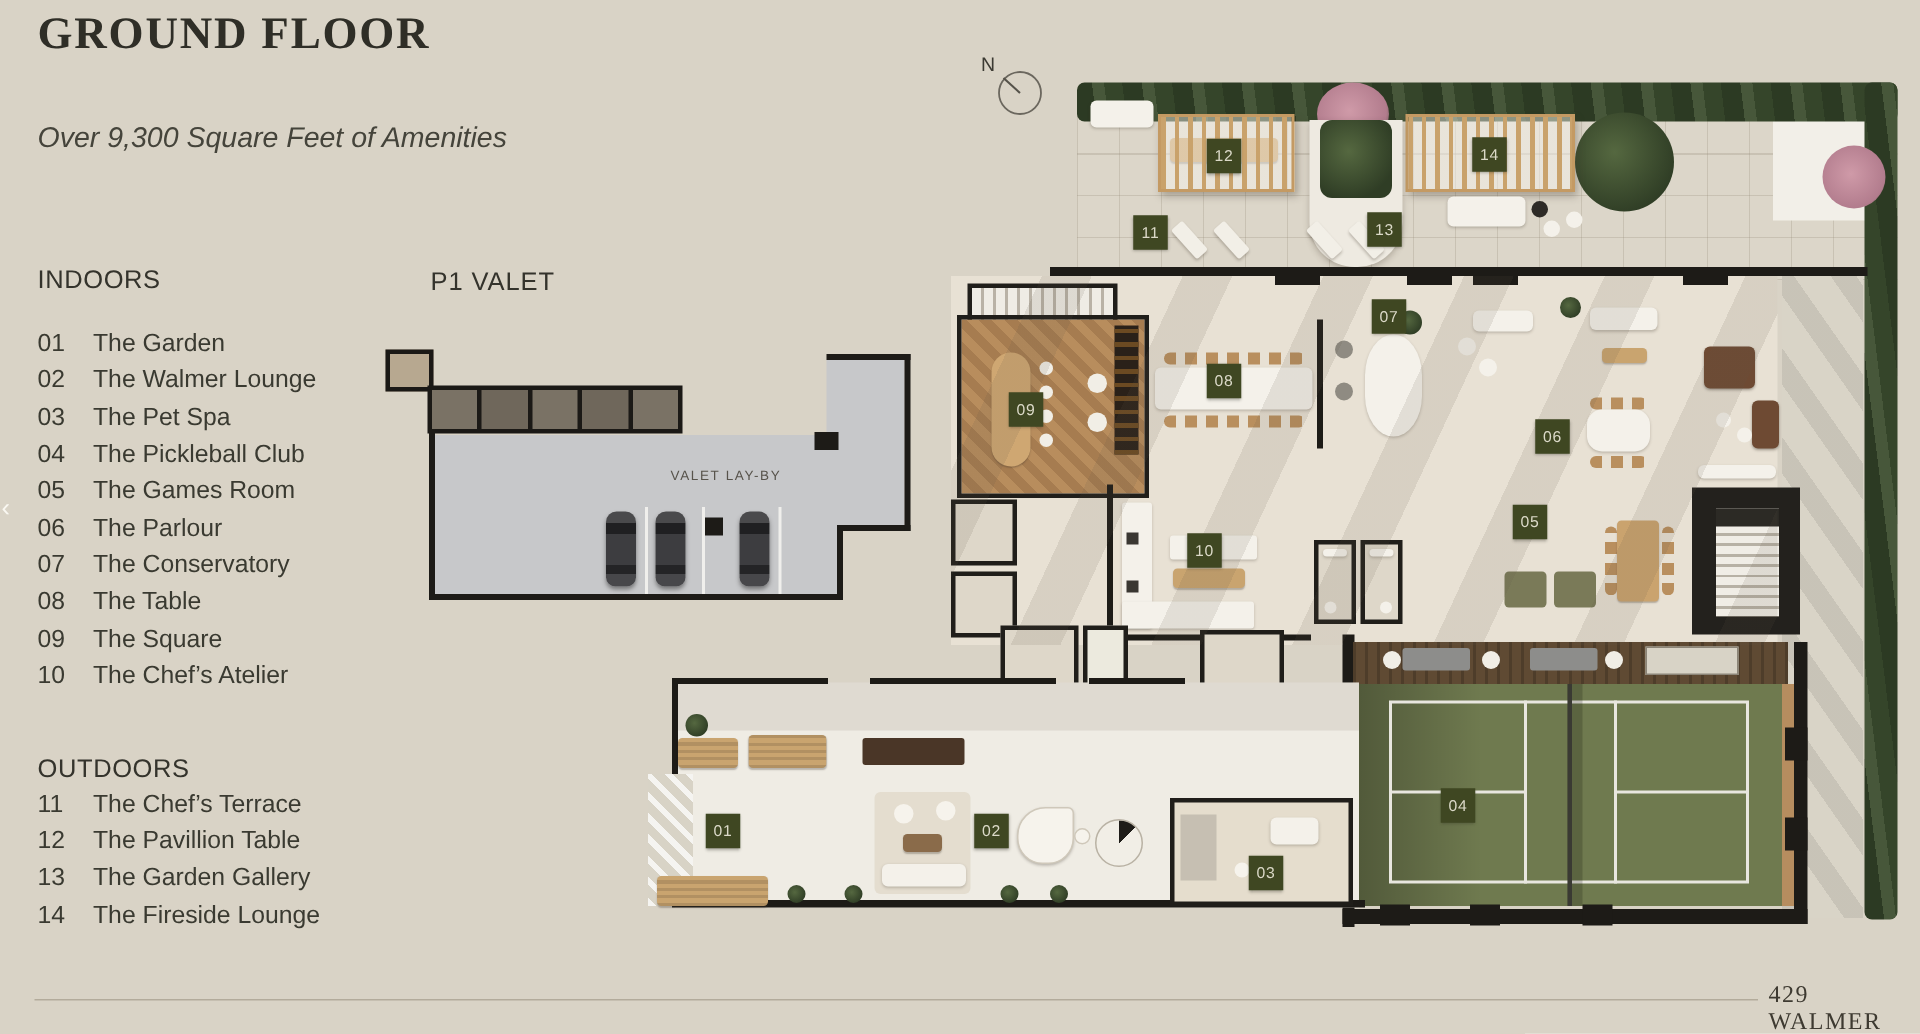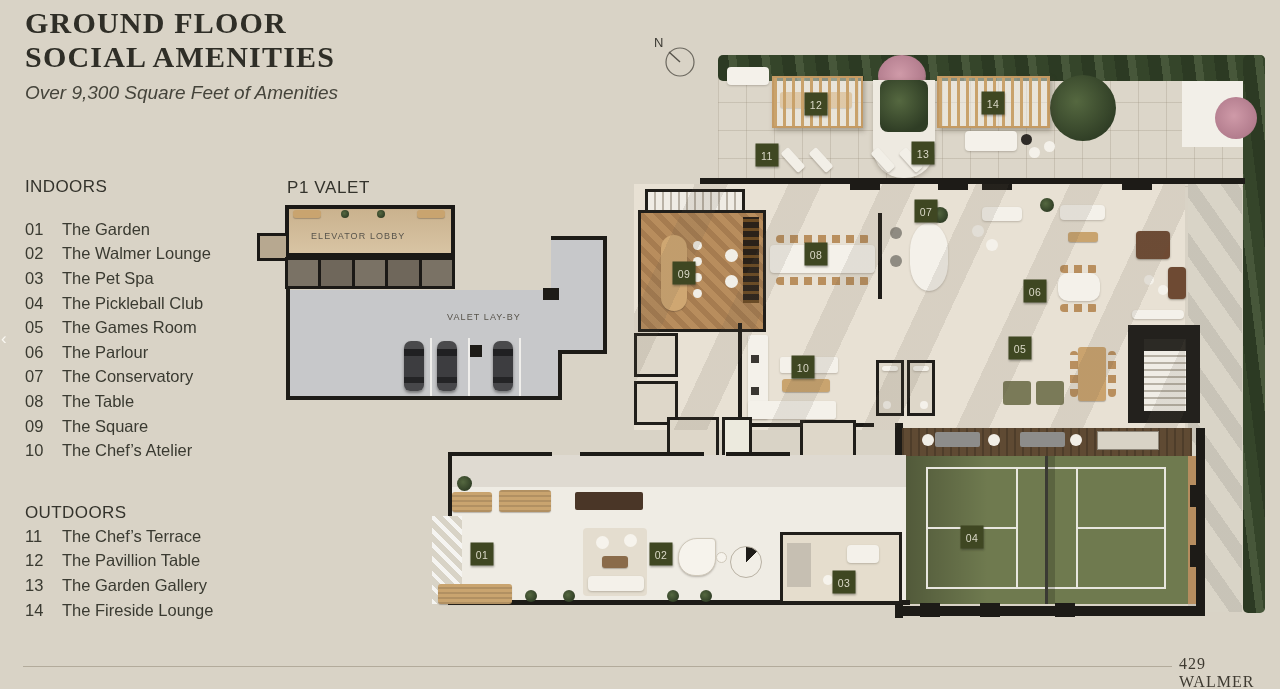--- a/index.html
+++ b/index.html
@@ -69,21 +69,20 @@
   .compass{position:absolute;left:650px;top:30px;width:50px;height:50px;}
   .compass .n{position:absolute;left:4px;top:5px;font-size:13px;color:#3c3a33;}
 </style>
 </head>
 <body>
 
 <div id="app">
 
   <div class="title">
     <div>GROUND FLOOR</div>
-    <div>SOCIAL AMENITIES</div>
   </div>
   <div class="subtitle">
     <div>Over 9,300 Square Feet of Amenities</div>
   </div>
 
   <div class="legend-heading" style="top:177px;">INDOORS</div>
   <div class="legend-list" style="top:217px;">
       <div class="legend-row">
         <span class="num">01</span>
         <span>The Garden</span>
@@ -154,27 +153,20 @@
       <line x1="30" y1="32" x2="19" y2="22" stroke="#55524a" stroke-width="1.4"></line>
     </svg>
   </div>
 
   <div class="p1-heading">P1 VALET</div>
   <div class="abs" style="left:255px;top:200px;width:360px;height:208px;">
 
     <div class="abs" style="left:35px;top:90px;width:268px;height:106px;background:#c7c8ca;"></div>
     <div class="abs" style="left:296px;top:40px;width:52px;height:112px;background:#c7c8ca;"></div>
 
-    <div class="abs" style="left:30px;top:5px;width:170px;height:52px;border:4px solid #1b1916;box-sizing:border-box;background:linear-gradient(180deg,#cab28e,#d8c4a4);">
-      <div class="tan" style="left:4px;top:1px;width:28px;height:8px;"></div>
-      <div class="tan" style="left:128px;top:1px;width:28px;height:8px;"></div>
-      <div class="plant" style="left:52px;top:1px;width:8px;height:8px;"></div>
-      <div class="plant" style="left:88px;top:1px;width:8px;height:8px;"></div>
-      <div class="plan-label" style="left:22px;top:22px;">ELEVATOR LOBBY</div>
-    </div>
 
     <div class="abs" style="left:2px;top:33px;width:32px;height:28px;border:3px solid #1b1916;box-sizing:border-box;background:#b7a890;"></div>
 
     <div class="abs" style="left:30px;top:57px;width:170px;height:32px;background:#1b1916;display:flex;gap:3px;padding:3px;box-sizing:border-box;">
       <div style="flex:1;background:#7a7265;"></div>
       <div style="flex:1;background:#6f675b;"></div>
       <div style="flex:1;background:#7a7265;"></div>
       <div style="flex:1;background:#6f675b;"></div>
       <div style="flex:1;background:#7a7265;"></div>
     </div>

